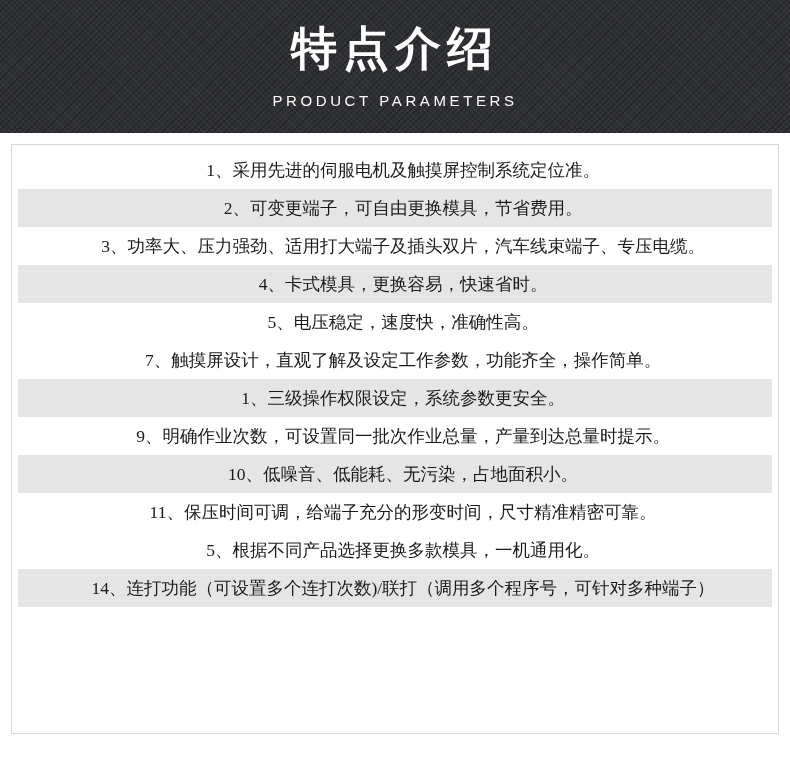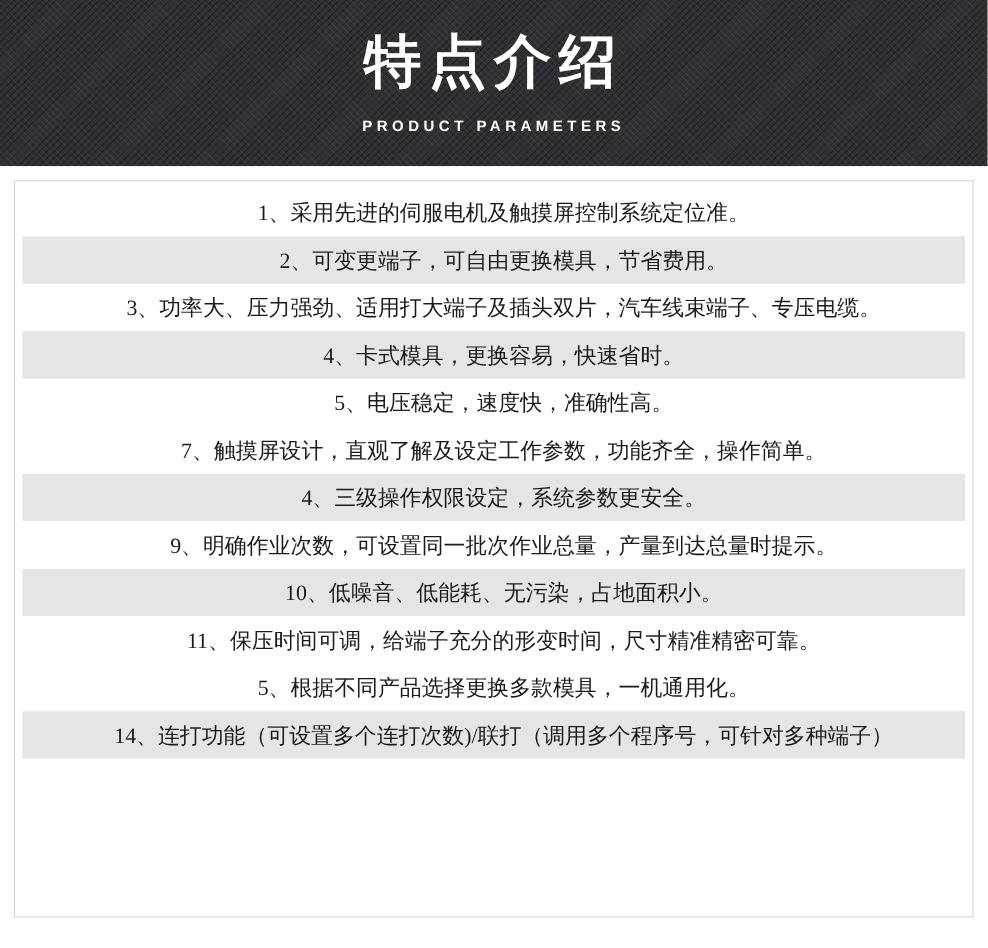--- a/index.html
+++ b/index.html
@@ -53,23 +53,23 @@
     font-size: 46px;
     font-weight: bold;
     letter-spacing: 6px;
     line-height: 1.1;
     margin-bottom: 18px;
     text-align: center;
     font-family: "Liberation Serif", "DejaVu Serif", serif;
   }
   .header-subtitle {
     color: #ffffff;
-    font-size: 12px;
+    font-size: 15px;
     letter-spacing: 3.6px;
-    font-weight: bold;
+    font-weight: normal;
     text-align: left;
     font-family: "Liberation Sans", sans-serif;
   }
 
   
   .content {
     position: relative;
     width: 790px;
     height: 625px;
     background: #ffffff;
@@ -119,21 +119,21 @@
 
   <div class="content">
     <div class="list-frame">
       <div class="list" id="feature-list">
           <div class="row plain">1、采用先进的伺服电机及触摸屏控制系统定位准。</div>
           <div class="row shaded">2、可变更端子，可自由更换模具，节省费用。</div>
           <div class="row plain">3、功率大、压力强劲、适用打大端子及插头双片，汽车线束端子、专压电缆。</div>
           <div class="row shaded">4、卡式模具，更换容易，快速省时。</div>
           <div class="row plain">5、电压稳定，速度快，准确性高。</div>
           <div class="row plain">7、触摸屏设计，直观了解及设定工作参数，功能齐全，操作简单。</div>
-          <div class="row shaded">4、三级操作权限设定，系统参数更安全。</div>
+          <div class="row shaded">1、三级操作权限设定，系统参数更安全。</div>
           <div class="row plain">9、明确作业次数，可设置同一批次作业总量，产量到达总量时提示。</div>
           <div class="row shaded">10、低噪音、低能耗、无污染，占地面积小。</div>
           <div class="row plain">11、保压时间可调，给端子充分的形变时间，尺寸精准精密可靠。</div>
           <div class="row plain">5、根据不同产品选择更换多款模具，一机通用化。</div>
           <div class="row shaded">14、连打功能（可设置多个连打次数)/联打（调用多个程序号，可针对多种端子）</div>
         </div>
     </div>
   </div>
 
 </div>

